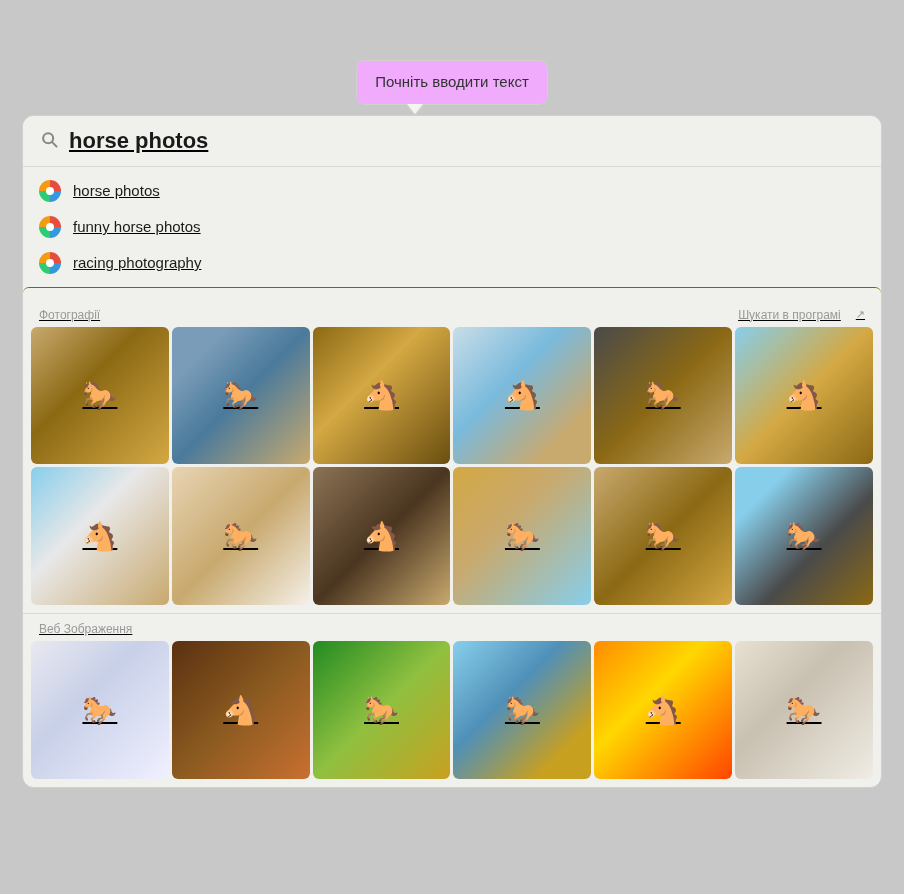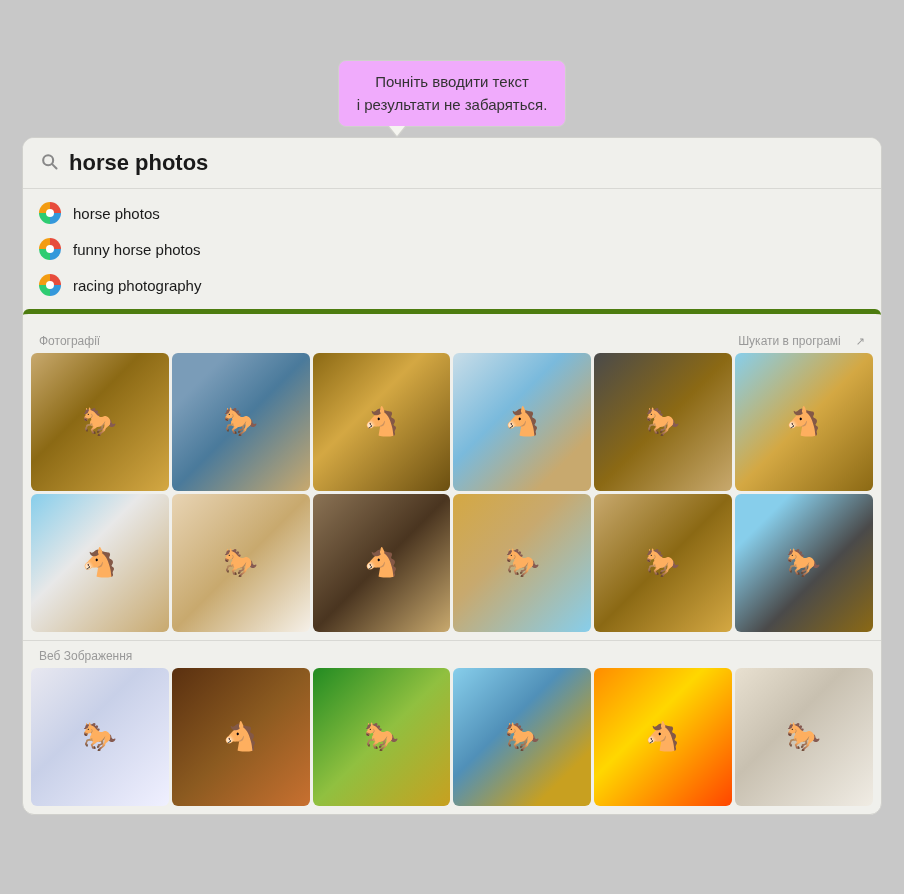--- a/index.html
+++ b/index.html
@@ -55,20 +55,21 @@
       border-style: solid;
       border-color: #d0d0cc transparent transparent transparent;
     }
 
     .search-panel {
       width: 860px;
       background: #f0f0ec;
       border-radius: 12px;
       border: 1px solid #d0d0cc;
       overflow: hidden;
+      text-decoration: underline;
     }
 
     .search-bar {
       display: flex;
       align-items: center;
       padding: 12px 16px;
       border-bottom: 1px solid #d8d8d4;
       background: #f0f0ec;
     }
 
@@ -132,21 +133,21 @@
     .suggestion-text {
       font-size: 15px;
       color: #1a1a1a;
     }
 
     .section-header {
       display: flex;
       justify-content: space-between;
       align-items: center;
       padding: 20px 16px 5px;
-      border-top: 5px solid #4d7c0f;
+      border-top: 1px solid #4d7c0f;
       border-radius: 6px;
     }
 
     .section-title {
       font-size: 12px;
       color: #999;
       font-weight: 400;
     }
 
     .section-link {
@@ -231,21 +232,20 @@
       justify-content: center;
       font-size: 28px;
     }
   </style>
 </head>
 <body>
 
 <div class="tooltip-container">
   <div class="tooltip-bubble">
     <span>Почніть вводити текст</span><br>
-    <span>і результати не забаряться.</span>
   </div>
 </div>
 
 <div class="search-panel">
 
   <div class="search-bar">
     <div class="search-icon-wrap">
       <svg viewBox="0 0 24 24" xmlns="http://www.w3.org/2000/svg">
         <path d="M21 21l-4.35-4.35M17 11A6 6 0 1 1 5 11a6 6 0 0 1 12 0z" stroke="#888" stroke-width="2.5" fill="none" stroke-linecap="round"></path>
       </svg>

